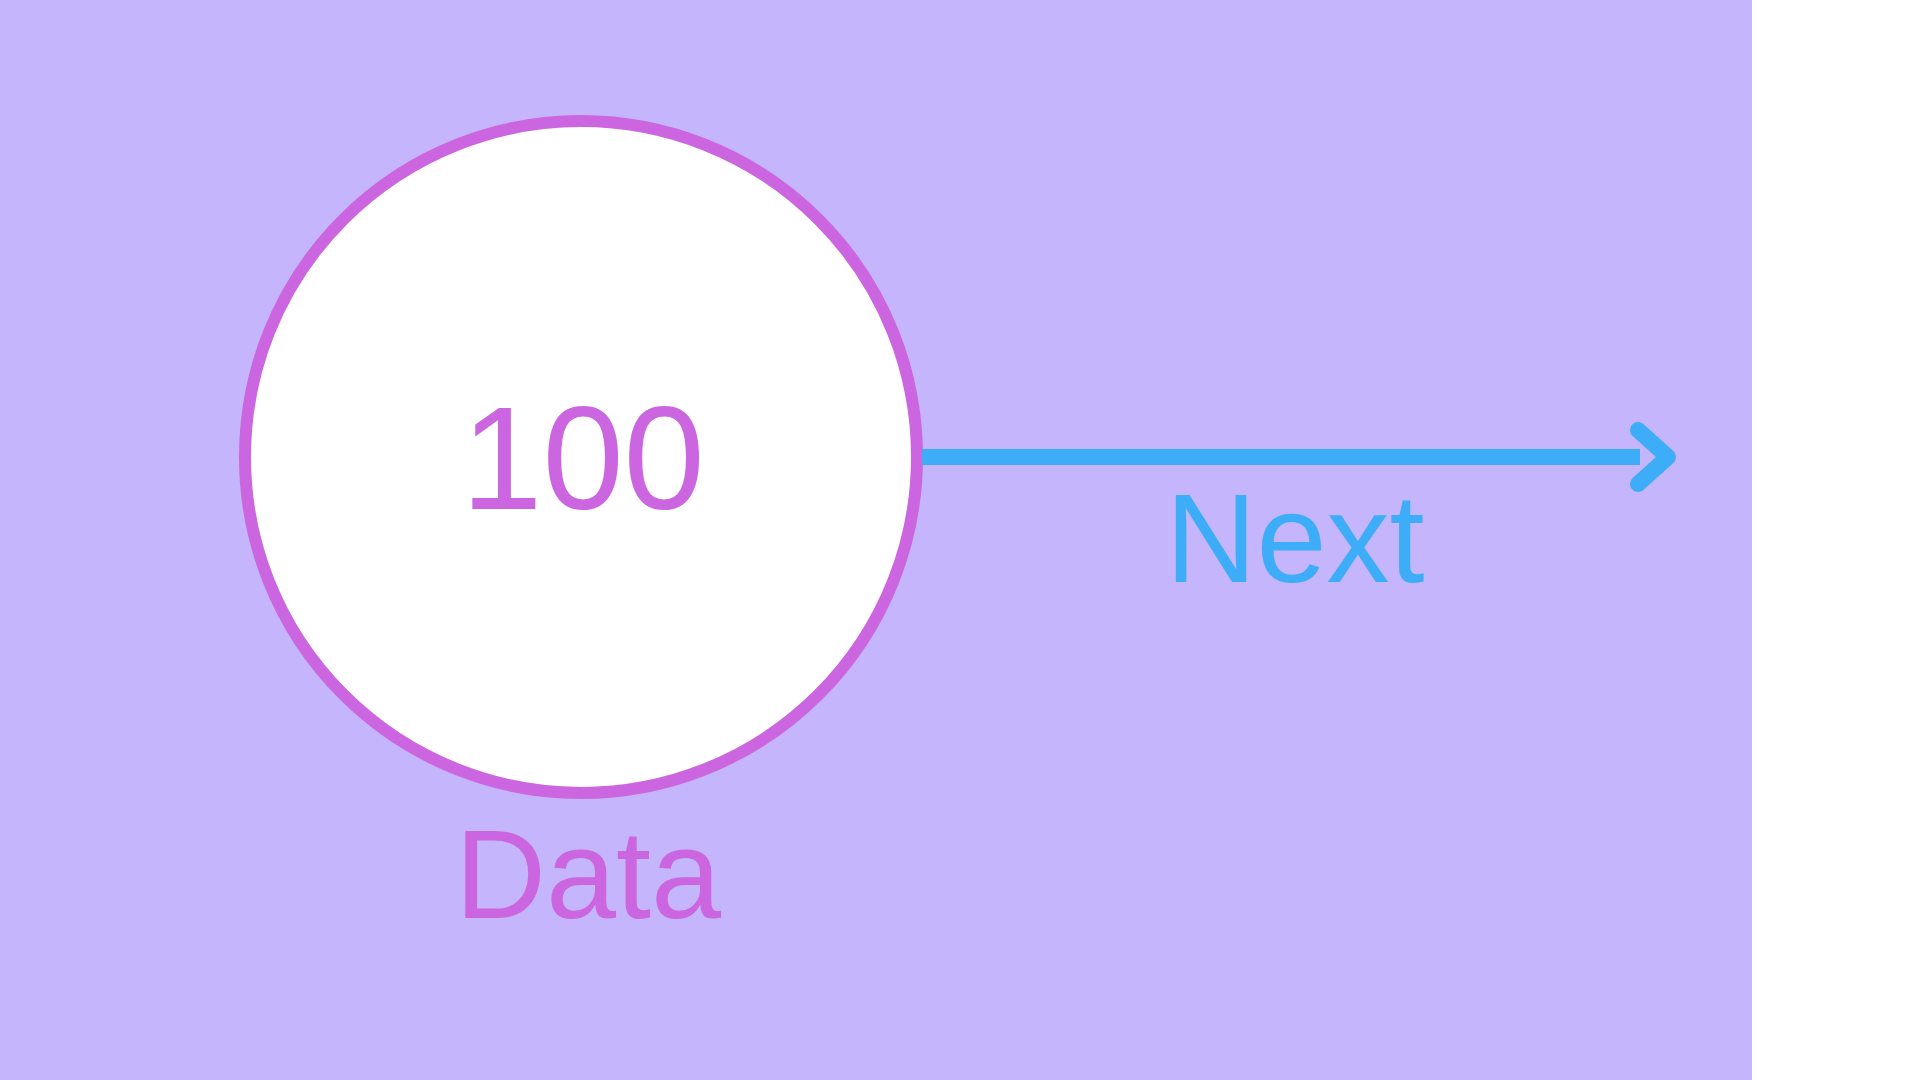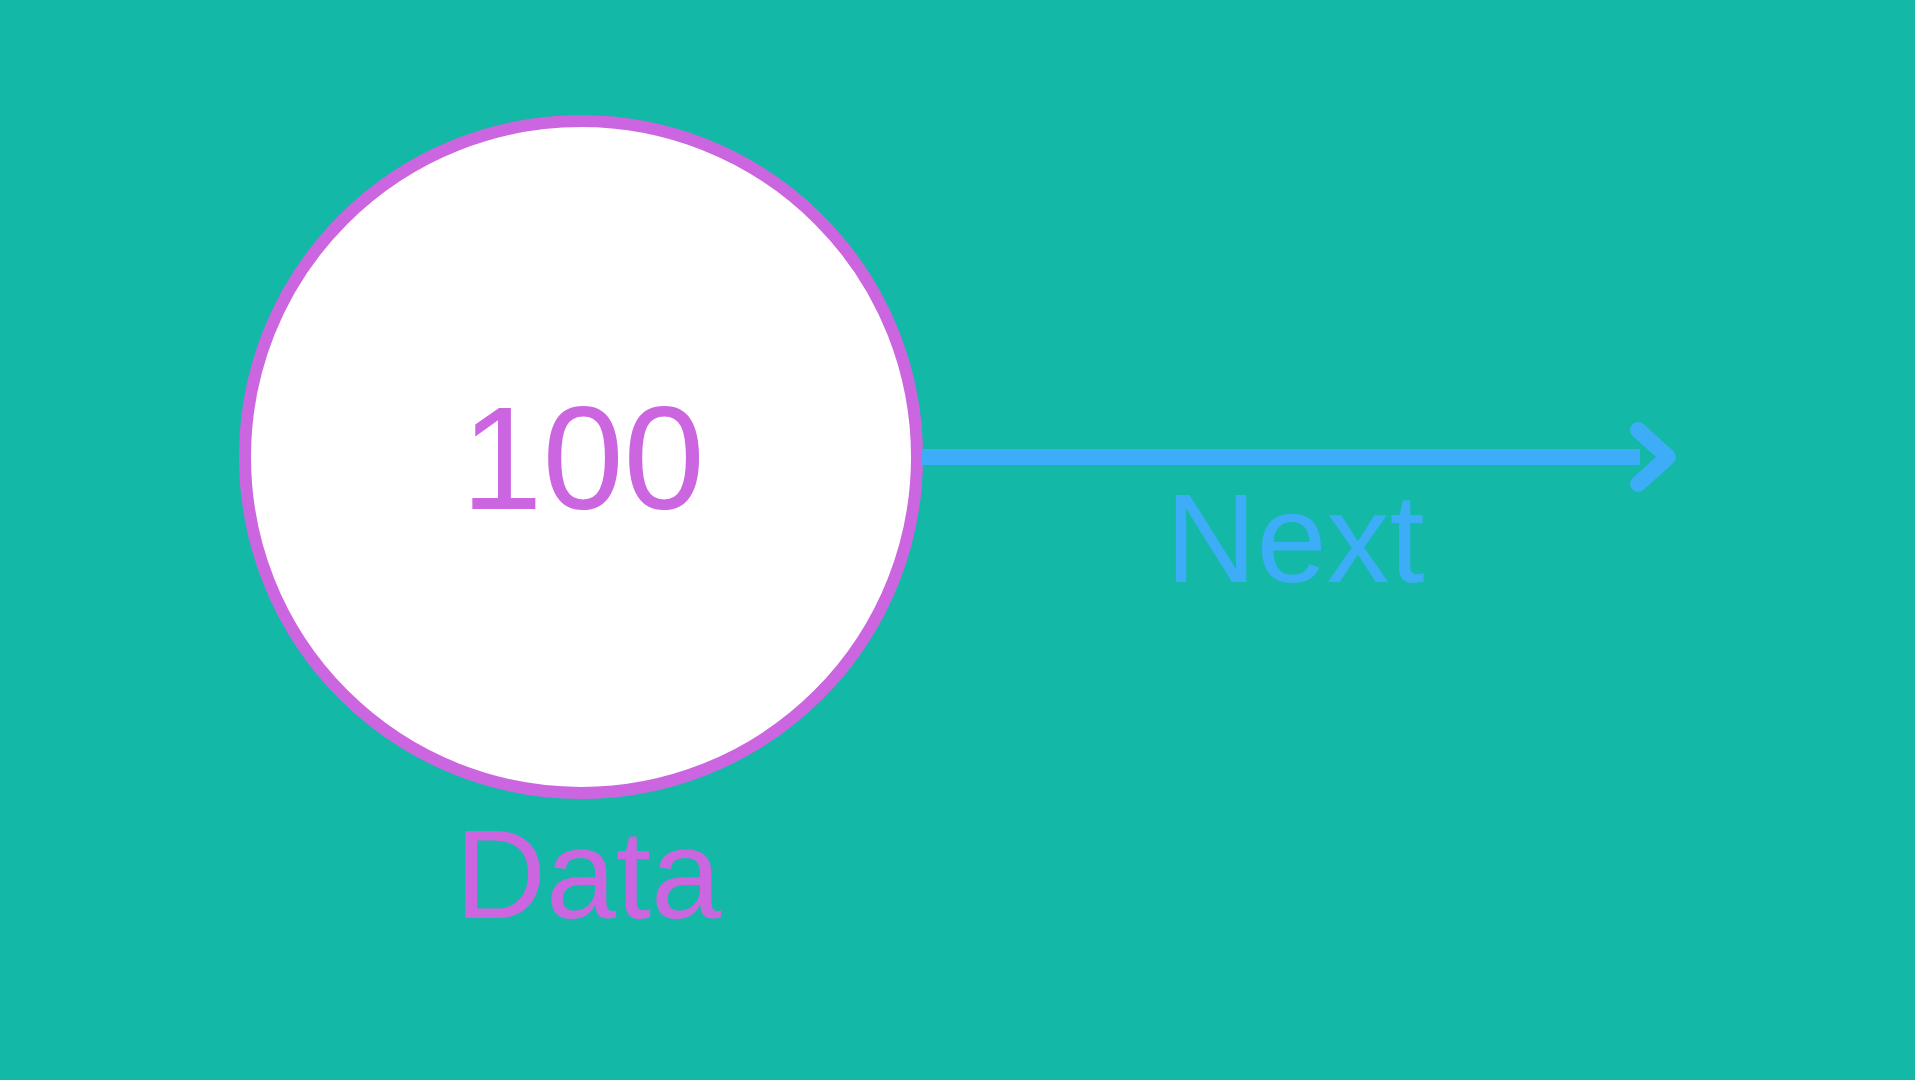--- a/index.html
+++ b/index.html
@@ -9,23 +9,23 @@
     background: #ffffff;
   }
   body {
     width: 1920px;
     height: 1080px;
     overflow: hidden;
     font-family: "Liberation Sans", sans-serif;
   }
   #canvas {
     position: relative;
-    width: 1915px;
+    width: 1752px;
     height: 1080px;
-    background: #14b8a6;
+    background: #c4b5fd;
   }
   #diagram-svg {
     position: absolute;
     top: 0;
     left: 0;
     width: 1920px;
     height: 1080px;
     display: block;
   }
   .node-value-text {

